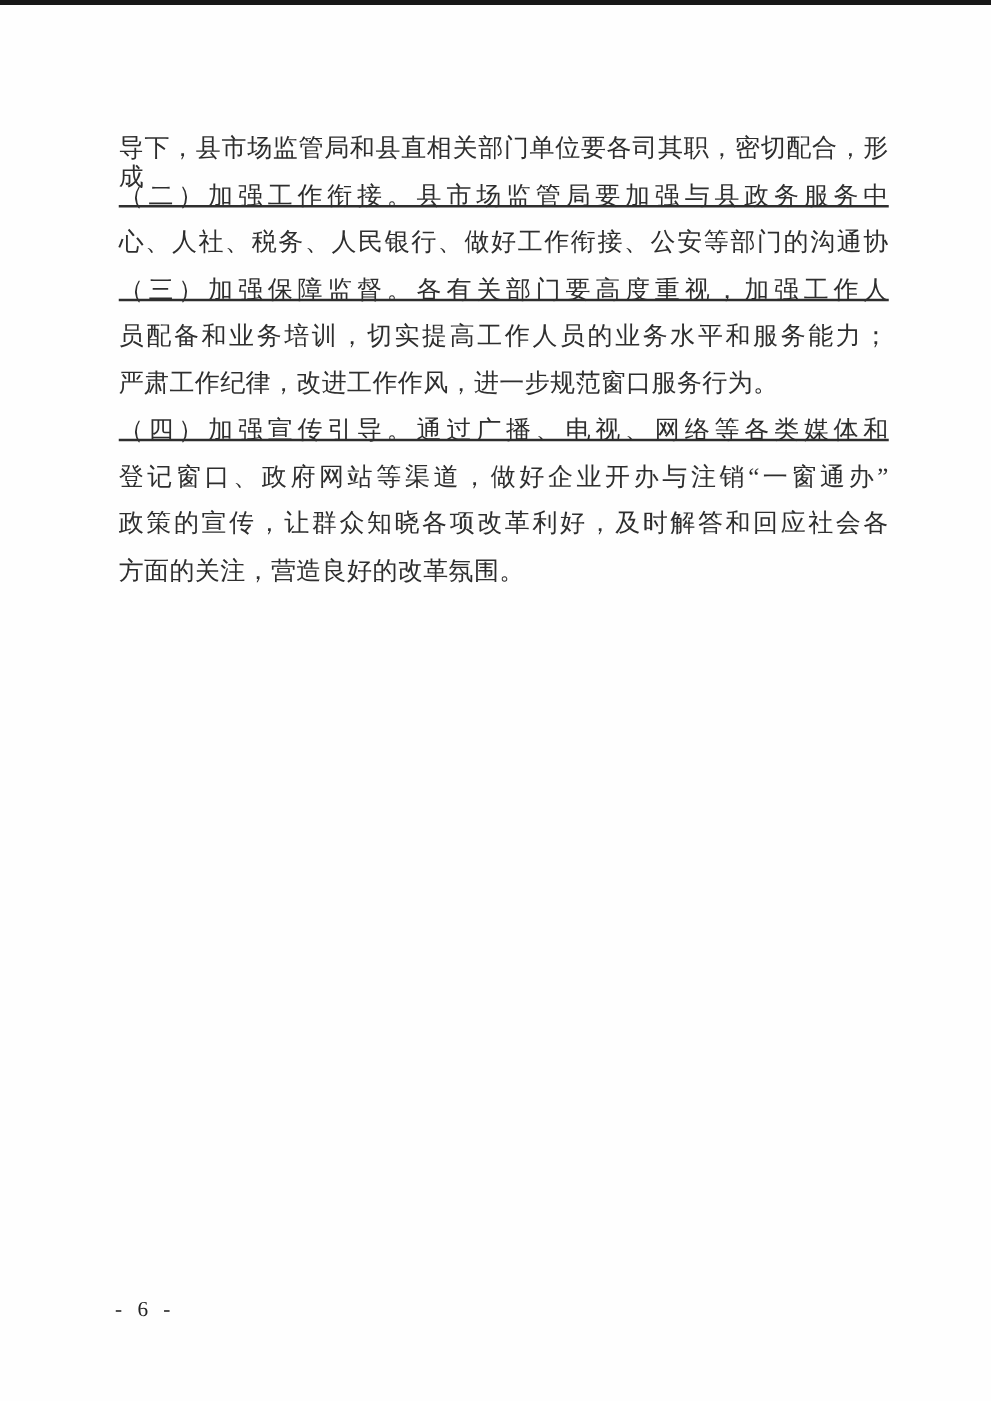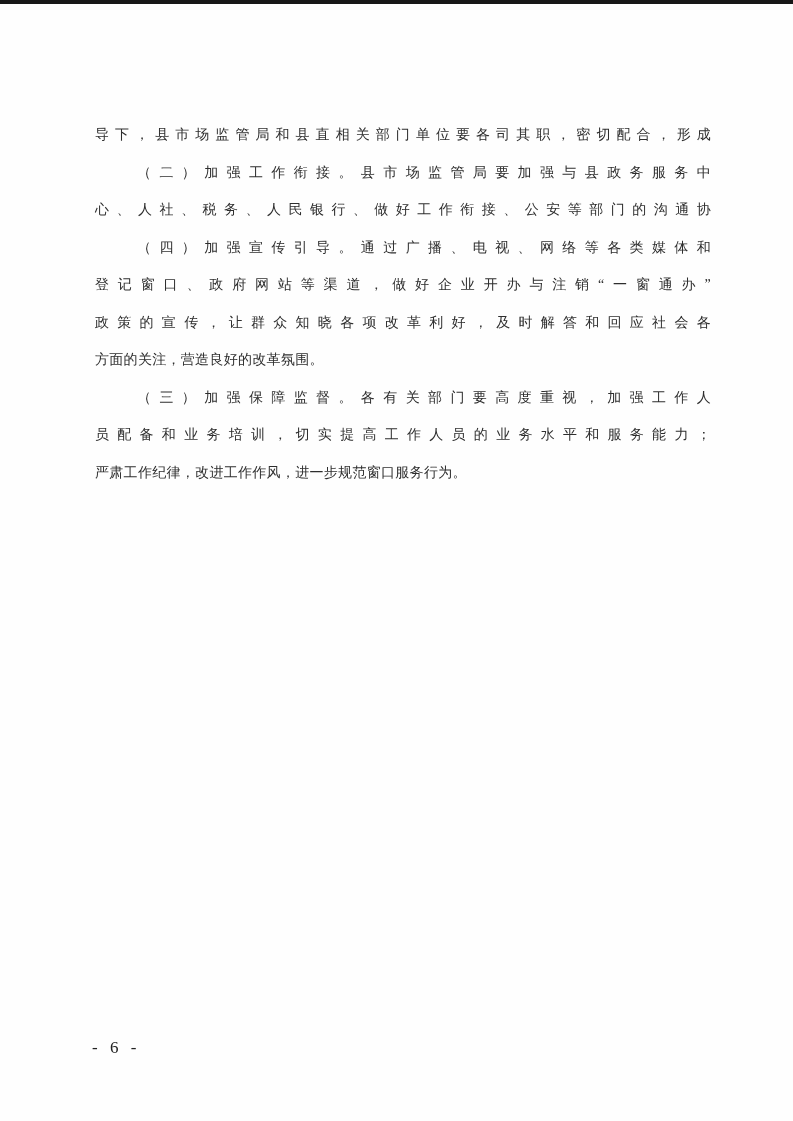--- a/index.html
+++ b/index.html
@@ -29,35 +29,35 @@
     top: 0;
     left: 95px;
     width: 616px;
     padding-top: 108px;
   }
   .paragraph {
     margin: 0;
   }
   .line {
     height: 37.5px;
-    line-height: 53px;
-    font-size: 14px;
+    line-height: 23px;
+    font-size: 20px;
     letter-spacing: 0.3px;
     white-space: nowrap;
     text-align: left;
     color: #2e2e2e;
   }
   .line.just {
     white-space: normal;
     text-align: justify;
     text-align-last: justify;
     text-justify: inter-character;
   }
   .line.indent {
-    margin-left: 42px;
+    text-decoration: underline;
   }
   .page-number {
     position: absolute;
     left: 92px;
     top: 1038px;
     font-size: 17px;
     letter-spacing: 4px;
     color: #222222;
   }
 </style>
@@ -68,25 +68,25 @@
   <div class="scan-artifact-top"></div>
   <div class="doc-body">
       <div class="paragraph">
         <div class="line just">导下，县市场监管局和县直相关部门单位要各司其职，密切配合，形成</div>
       </div>
       <div class="paragraph">
         <div class="line just indent">（二）加强工作衔接。县市场监管局要加强与县政务服务中</div>
         <div class="line just">心、人社、税务、人民银行、做好工作衔接、公安等部门的沟通协</div>
       </div>
       <div class="paragraph">
+        <div class="line just indent">（三）加强保障监督。各有关部门要高度重视，加强工作人</div>
+        <div class="line just">员配备和业务培训，切实提高工作人员的业务水平和服务能力；</div>
+        <div class="line">严肃工作纪律，改进工作作风，进一步规范窗口服务行为。</div>
+      </div>
+      <div class="paragraph">
         <div class="line just indent">（四）加强宣传引导。通过广播、电视、网络等各类媒体和</div>
         <div class="line just">登记窗口、政府网站等渠道，做好企业开办与注销“一窗通办”</div>
         <div class="line just">政策的宣传，让群众知晓各项改革利好，及时解答和回应社会各</div>
         <div class="line">方面的关注，营造良好的改革氛围。</div>
-      </div>
-      <div class="paragraph">
-        <div class="line just indent">（三）加强保障监督。各有关部门要高度重视，加强工作人</div>
-        <div class="line just">员配备和业务培训，切实提高工作人员的业务水平和服务能力；</div>
-        <div class="line">严肃工作纪律，改进工作作风，进一步规范窗口服务行为。</div>
       </div>
     </div>
   <div class="page-number">- 6 -</div>
 </div>
 
 </body></html>

